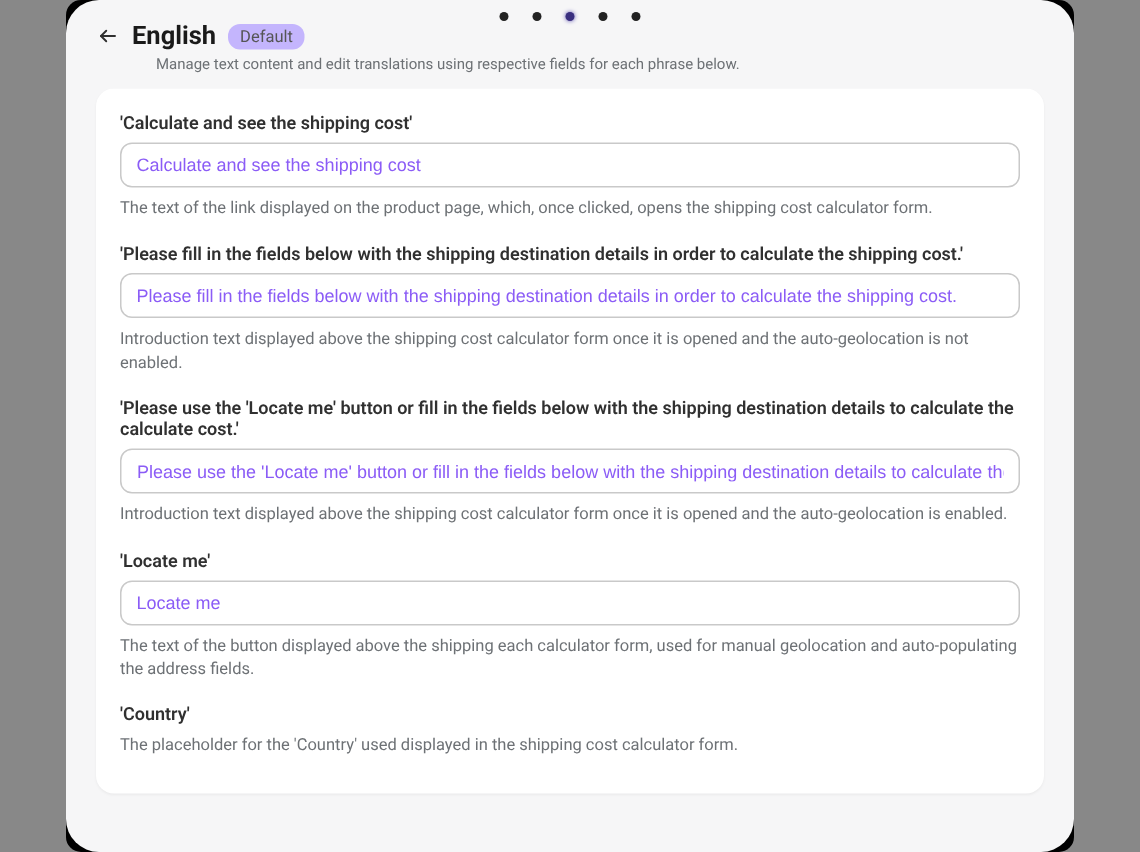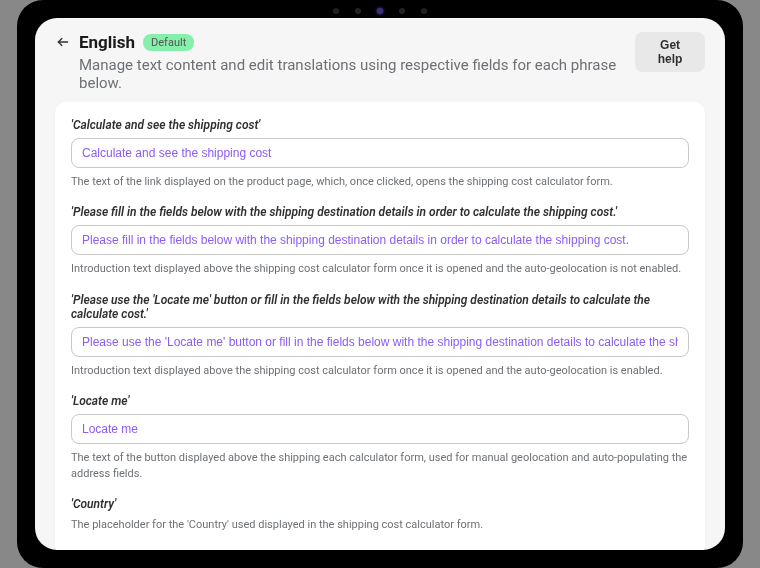--- a/index.html
+++ b/index.html
@@ -5,25 +5,24 @@
 * { box-sizing: border-box; margin: 0; padding: 0; }
 body {
   font-family: -apple-system, BlinkMacSystemFont, "Segoe UI", Roboto, sans-serif;
   background: #888;
   display: flex;
   justify-content: center;
   align-items: flex-start;
   min-height: 100vh;
 }
 .tablet-frame {
-  width: 726px;
+  width: 672px;
   height: 568px;
   background: #000;
-  border-radius: 26px;
-  padding: 18px;
+  border-radius: 10px;
   position: relative;
   overflow: hidden;
 }
 .sensor-bar {
   position: absolute;
   top: 8px;
   left: 50%;
   transform: translateX(-50%);
   display: flex;
   gap: 16px;
@@ -68,30 +67,30 @@
   justify-content: center;
   cursor: pointer;
 }
 .back-arrow svg { stroke: #303030; }
 .page-title {
   font-size: 17px;
   font-weight: 700;
   color: #1a1a1a;
 }
 .badge {
-  background: #86efac;
+  background: #c4b5fd;
   color: #555;
   font-size: 11px;
   padding: 2px 8px;
   border-radius: 8px;
 }
 .subtitle {
-  font-size: 15px;
+  font-size: 10px;
   color: #6d7175;
-  margin-left: 24px;
+  margin-left: 40px;
 }
 .help-btn {
   background: #e8e8e8;
   border: none;
   border-radius: 8px;
   padding: 6px 12px;
   font-size: 12px;
   font-weight: 600;
   color: #303030;
   cursor: pointer;
@@ -108,21 +107,20 @@
   box-shadow: 0 1px 2px rgba(0,0,0,0.05);
 }
 .field-group {
   margin-bottom: 16px;
 }
 .field-label {
   font-size: 12px;
   font-weight: 600;
   color: #303030;
   margin-bottom: 6px;
-  font-style: italic;
 }
 .field-input {
   width: 100%;
   border: 1px solid #c9c9c9;
   border-radius: 8px;
   padding: 7px 10px;
   font-size: 12px;
   color: #8b5cf6;
   background: #fff;
 }
@@ -154,21 +152,20 @@
             <svg width="14" height="14" viewBox="0 0 24 24" fill="none" stroke-width="2.2" stroke-linecap="round" stroke-linejoin="round">
                 <line x1="20" y1="12" x2="4" y2="12"></line>
                 <polyline points="10 18 4 12 10 6"></polyline>
               </svg>
           </span>
           <span class="page-title">English</span>
           <span class="badge">Default</span>
         </div>
         <div class="subtitle">Manage text content and edit translations using respective fields for each phrase below.</div>
       </div>
-      <button class="help-btn">Get help</button>
     </div>
 
     <div class="content">
       <div class="card">
 
         <div class="field-group">
           <div class="field-label">'Calculate and see the shipping cost'</div>
           <input class="field-input" value="Calculate and see the shipping cost" style="">
           <div class="field-hint">The text of the link displayed on the product page, which, once clicked, opens the shipping cost calculator form.</div>
         </div>

